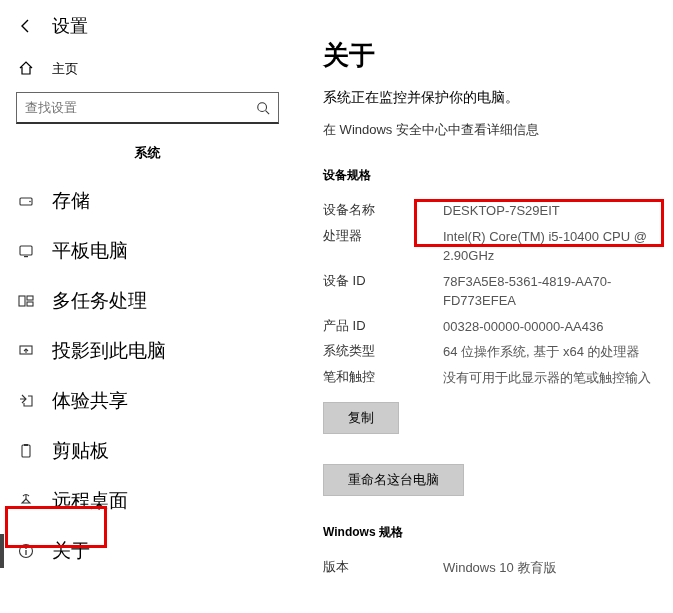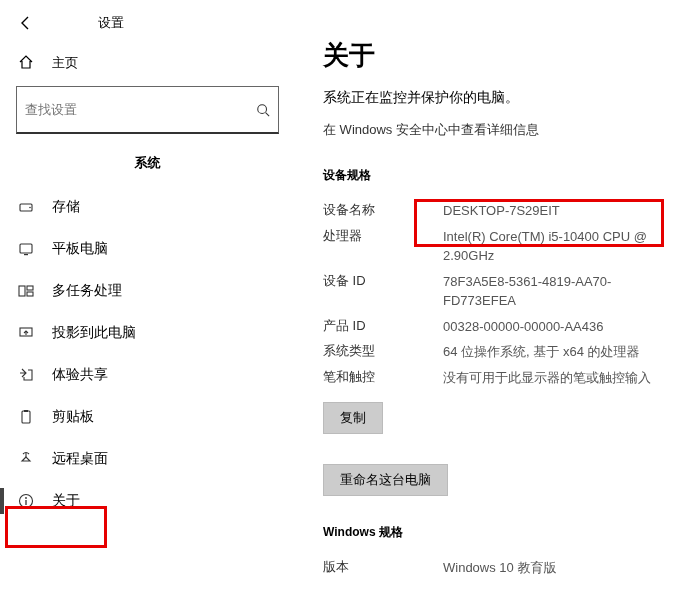--- a/index.html
+++ b/index.html
@@ -20,33 +20,33 @@
       padding-top: 8px;
       flex-shrink: 0;
     }
     .back-row {
       display: flex;
       align-items: center;
       padding: 6px 18px 12px 18px;
       gap: 18px;
     }
     .back-row .back-icon { font-size: 17px; cursor: pointer; }
-    .back-row .title { font-size: 13px; margin-left: 46px; }
+    .back-row .title { font-size: 18px; }
     .home-row {
       display: flex;
       padding: 10px 18px;
       gap: 18px;
       cursor: pointer;
     }
     .home-row .icon { width: 16px; height: 16px; display: flex; align-items: center; justify-content: center; }
     .search-wrap { padding: 4px 16px 10px 16px; }
     .search-box {
       border: 1px solid #666;
       border-bottom: 2px solid #333;
-      height: 48px;
+      height: 32px;
       display: flex;
       align-items: center;
       padding: 0 8px;
     }
     .search-box input {
       flex: 1;
       border: none;
       outline: none;
       font-size: 13px;
       background: transparent;
@@ -67,21 +67,21 @@
       position: relative;
     }
     .nav-item .icon {
       width: 16px;
       height: 16px;
       display: flex;
       align-items: center;
       justify-content: center;
       color: #333;
     }
-    .nav-item .label { font-size: 14px; }
+    .nav-item .label { font-size: 19px; }
     .nav-item.active::before {
       content: "";
       position: absolute;
       left: 0;
       top: 8px;
       bottom: 8px;
       width: 4px;
       background: #444;
     }
     .red-box-nav {
@@ -97,21 +97,21 @@
     h1.page-title { font-size: 26px; font-weight: 600; margin-bottom: 16px; }
     .subtitle { font-size: 14px; margin-bottom: 14px; }
     .linkish { font-size: 13px; color: #333; margin-bottom: 28px; }
     h2.section { font-size: 12px; font-weight: 600; margin-bottom: 14px; }
     .spec-row { display: flex; padding: 3px 0; font-size: 13px; }
     .spec-label { width: 120px; color: #333; flex-shrink: 0; }
     .spec-value { color: #555; flex: 1; padding-right: 18px; line-height: 1.5; }
     .btn {
       background: #ccc;
       border: 1px solid #bbb;
-      padding: 6px 16px;
+      padding: 6px 24px;
       font-size: 13px;
       cursor: pointer;
       margin-top: 12px;
       display: inline-block;
     }
     .btn + .btn-sep { height: 18px; }
     .gap { height: 28px; }
     .red-box-device {
       position: absolute;
       border: 3px solid #e60000;

